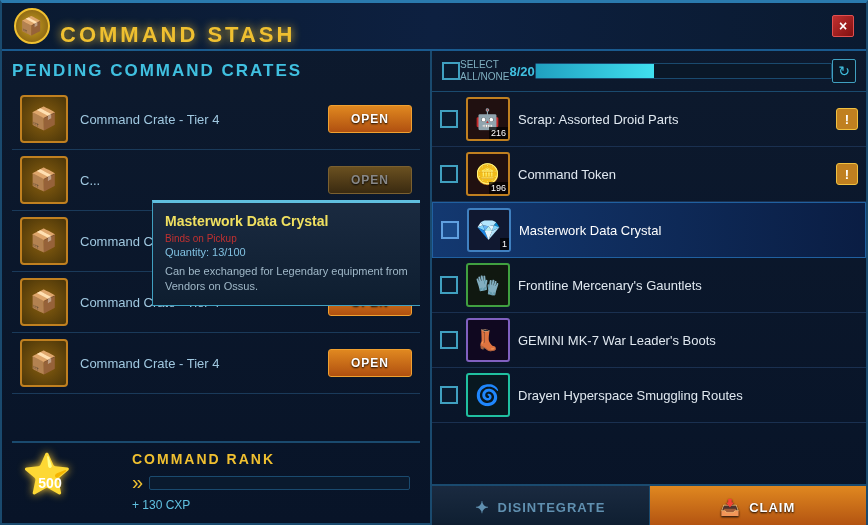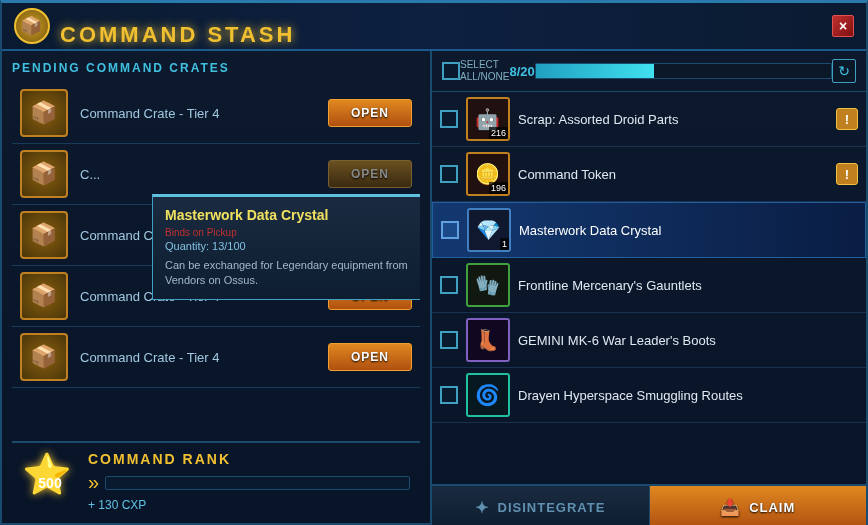--- a/index.html
+++ b/index.html
@@ -72,21 +72,21 @@
     .left-panel {
       width: 430px;
       border-right: 2px solid #1a4a6e;
       display: flex;
       flex-direction: column;
       padding: 10px;
     }
 
     .section-header {
       color: #40c0e0;
-      font-size: 12px;
+      font-size: 17px;
       font-weight: bold;
       letter-spacing: 2px;
       margin-bottom: 8px;
       text-transform: uppercase;
     }
 
     .crates-list {
       flex: 1;
       overflow-y: auto;
       position: relative;
@@ -195,20 +195,21 @@
       position: absolute;
       top: 50%;
       left: 50%;
       transform: translate(-50%, -45%);
       color: #fff;
       font-size: 14px;
       font-weight: bold;
     }
     .rank-info {
       flex: 1;
+      margin-left: 44px;
     }
     .rank-title {
       color: #f0c030;
       font-size: 14px;
       font-weight: bold;
       letter-spacing: 2px;
     }
     .rank-bar-container {
       display: flex;
       align-items: center;
@@ -539,21 +540,21 @@
 
         <div class="item-row">
           <div class="item-checkbox"></div>
           <div class="item-icon green-border">🧤</div>
           <span class="item-name">Frontline Mercenary's Gauntlets</span>
         </div>
 
         <div class="item-row">
           <div class="item-checkbox"></div>
           <div class="item-icon purple-border">👢</div>
-          <span class="item-name">GEMINI MK-6 War Leader's Boots</span>
+          <span class="item-name">GEMINI MK-7 War Leader's Boots</span>
         </div>
 
         <div class="item-row">
           <div class="item-checkbox"></div>
           <div class="item-icon teal-border">🌀</div>
           <span class="item-name">Drayen Hyperspace Smuggling Routes</span>
         </div>
 
       </div>
 

